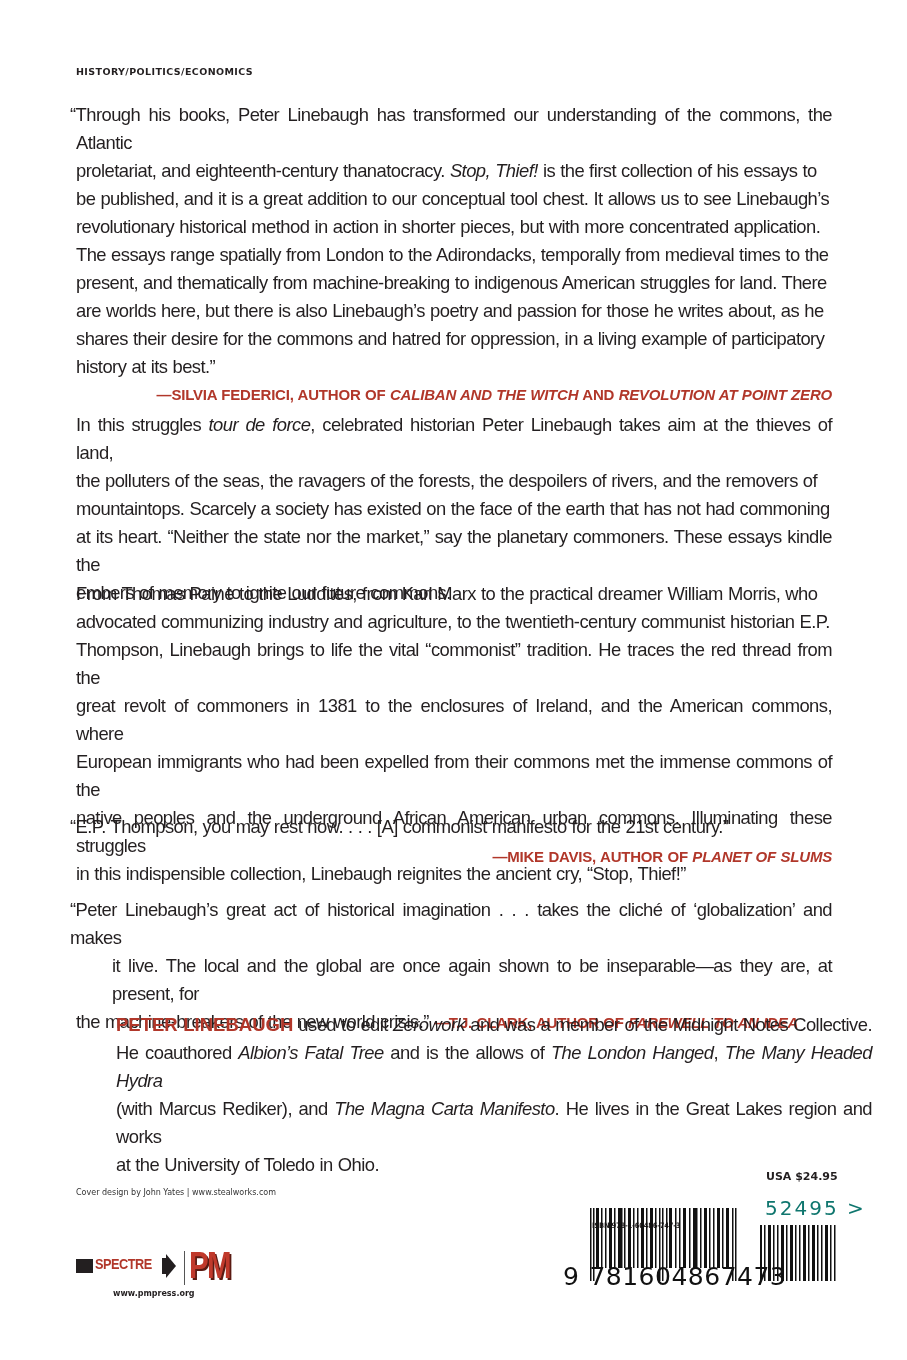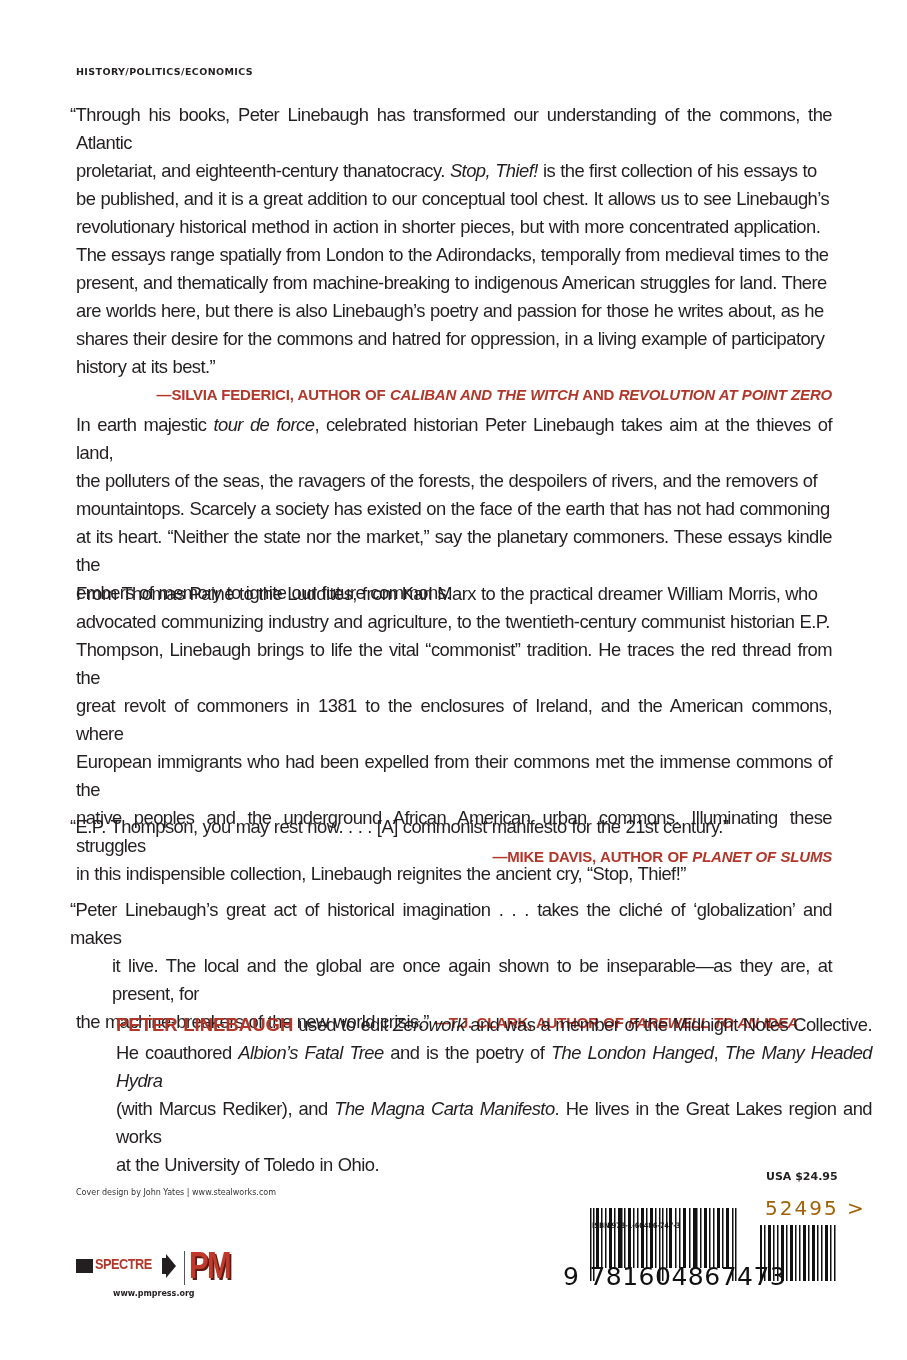--- a/index.html
+++ b/index.html
@@ -14,21 +14,21 @@
   .narrow { font-stretch: condensed; letter-spacing: -0.55px; word-spacing: 0.5px; }
   .attrib { color: #b1372a; font-weight: bold; font-size: 15px; letter-spacing: -0.2px; text-align: right; }
   .red-name { color: #b1372a; font-weight: bold; font-size: 18.5px; letter-spacing: 0px; }
   .credits { left: 76px; top: 1188px; font-family: "DejaVu Sans", sans-serif; font-size: 8px; color: #333; }
   .price { left: 766px; top: 1170px; font-family: "DejaVu Sans", sans-serif; font-weight: bold; font-size: 11px; color: #231f20; }
   .isbn-text { left: 592px; top: 1221px; font-family: "DejaVu Sans Condensed", "DejaVu Sans", sans-serif; font-weight: bold; font-size: 7.5px; color: #231f20; letter-spacing: -0.2px; }
   .barcode { left: 590px; top: 1208px; width: 148px; height: 73px; }
   .barcode2 { left: 760px; top: 1225px; width: 76px; height: 56px; }
   .bc-digits { left: 563px; top: 1262px; font-family: "DejaVu Sans", sans-serif; font-size: 25px; color: #111; letter-spacing: 0.5px; }
   .bc-digits .first { margin-right: 10px; }
-  .bc2-digits { left: 765px; top: 1196px; font-family: "DejaVu Sans", sans-serif; font-size: 20px; color: #a16207; letter-spacing: 2px; }
+  .bc2-digits { left: 765px; top: 1196px; font-family: "DejaVu Sans", sans-serif; font-size: 20px; color: #0f766e; letter-spacing: 2px; }
   .logos { left: 76px; top: 1248px; height: 40px; width: 180px; }
   .spectre-block { position: absolute; left: 0; top: 11px; width: 17px; height: 14px; background: #231f20; }
   .spectre-text { position: absolute; left: 19px; top: 7px; font-family: "Liberation Sans", sans-serif; font-weight: bold;
                   font-size: 15px; color: #b1372a; letter-spacing: -0.6px; transform: scaleX(0.85); transform-origin: left; }
   .spectre-arrow { position: absolute; left: 90px; top: 6px; width: 0; height: 0;
                    border-top: 12px solid transparent; border-bottom: 12px solid transparent; border-left: 10px solid #231f20; }
   .spectre-arrow-stem { position: absolute; left: 86px; top: 10px; width: 5px; height: 16px; background: #231f20; }
   .divider { position: absolute; left: 108px; top: 3px; width: 1px; height: 34px; background: #555; }
   .pm { position: absolute; left: 113px; top: -2px; font-family: "Liberation Sans", sans-serif; font-weight: bold; font-size: 36px;
         color: #c0392b; letter-spacing: -2px; transform: scaleX(0.82); transform-origin: left; text-shadow: 2px 2px 0 #5a1a12; line-height: 40px; }
@@ -61,21 +61,21 @@
     <div class="attrib" style="margin-top:0px;">
       <span>—SILVIA FEDERICI, AUTHOR OF</span>
       <i>CALIBAN AND THE WITCH</i>
       <span>AND</span>
       <i>REVOLUTION AT POINT ZERO</i>
     </div>
   </div>
 
   <div class="abs para narrow" style="top:411px;">
     <p>
-      <span>In earth majestic</span>
+      <span>In this struggles</span>
       <i>tour de force</i><span>, celebrated historian Peter Linebaugh takes aim at the thieves of land,</span>
     </p>
     <p><span>the polluters of the seas, the ravagers of the forests, the despoilers of rivers, and the removers of</span></p>
     <p><span>mountaintops. Scarcely a society has existed on the face of the earth that has not had commoning</span></p>
     <p><span>at its heart. “Neither the state nor the market,” say the planetary commoners. These essays kindle the</span></p>
     <p><span>embers of memory to ignite our future commons.</span></p>
   </div>
 
   <div class="abs para narrow" style="top:580px;">
     <p><span>From Thomas Paine to the Luddites, from Karl Marx to the practical dreamer William Morris, who</span></p>
@@ -110,21 +110,21 @@
   <div class="abs para narrow" style="top:1011px;margin-left:40px;">
     <p>
       <span class="red-name">PETER LINEBAUGH</span>
       <span>used to edit</span>
       <i>Zerowork</i>
       <span>and was a member of the Midnight Notes Collective.</span>
     </p>
     <p>
       <span>He coauthored</span>
       <i>Albion’s Fatal Tree</i>
-      <span>and is the poetry of</span>
+      <span>and is the allows of</span>
       <i>The London Hanged</i><span>,</span>
       <i>The Many Headed Hydra</i>
     </p>
     <p>
       <span>(with Marcus Rediker), and</span>
       <i>The Magna Carta Manifesto</i><span>. He lives in the Great Lakes region and works</span>
     </p>
     <p><span>at the University of Toledo in Ohio.</span></p>
   </div>
 

